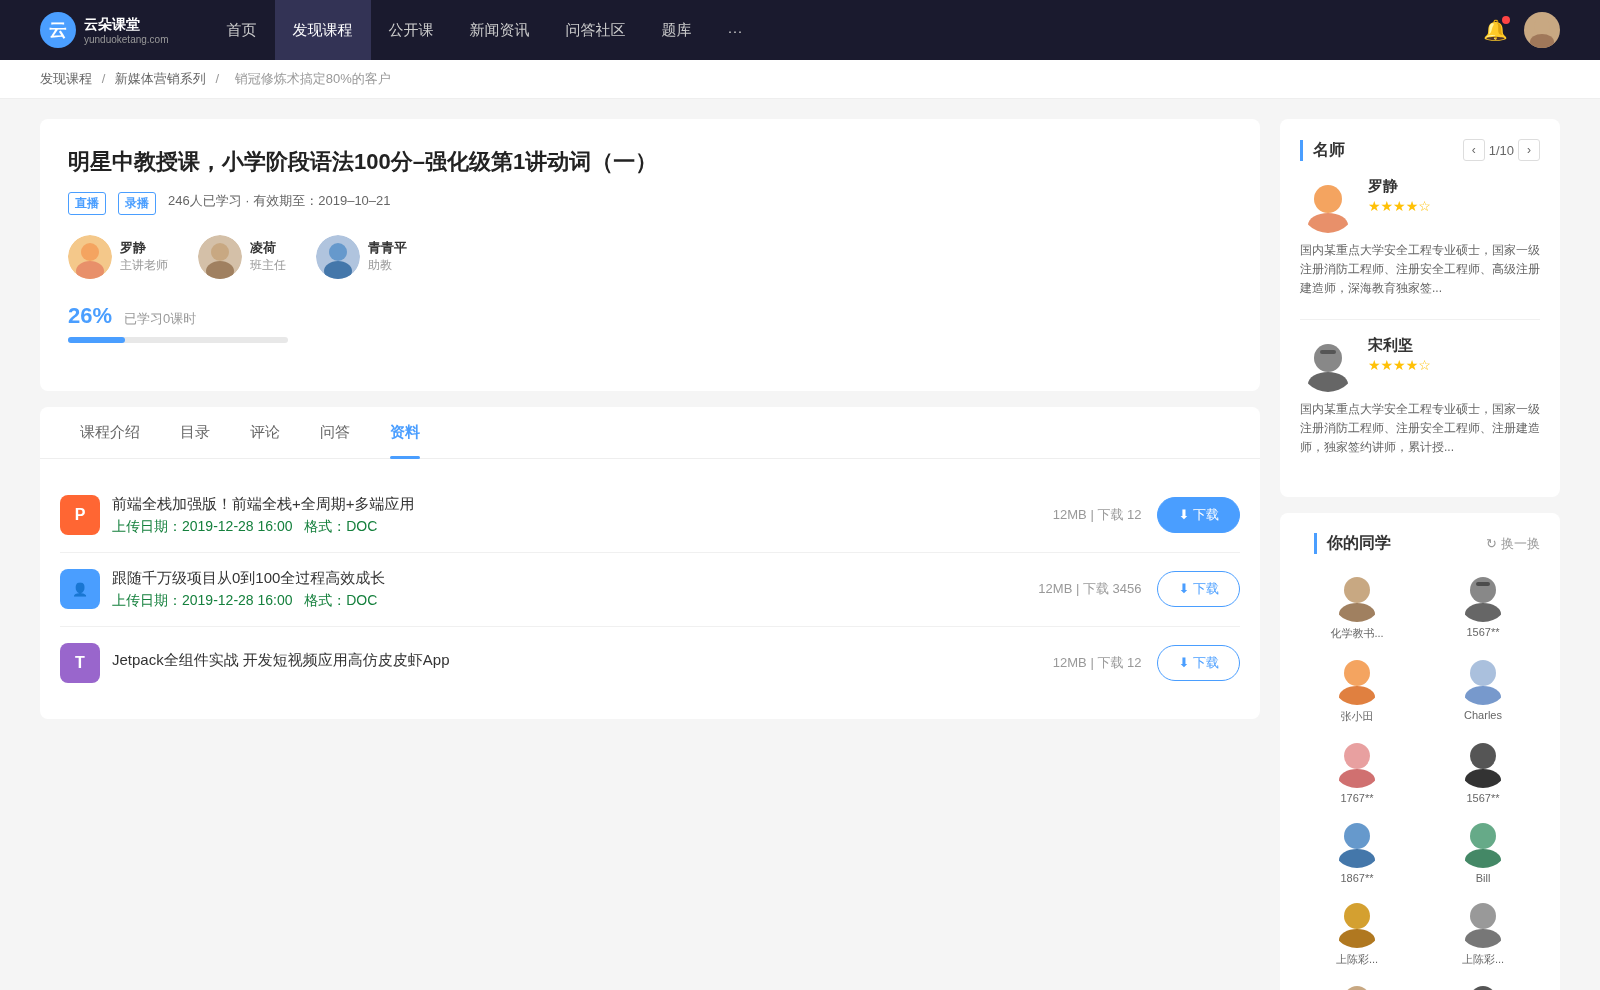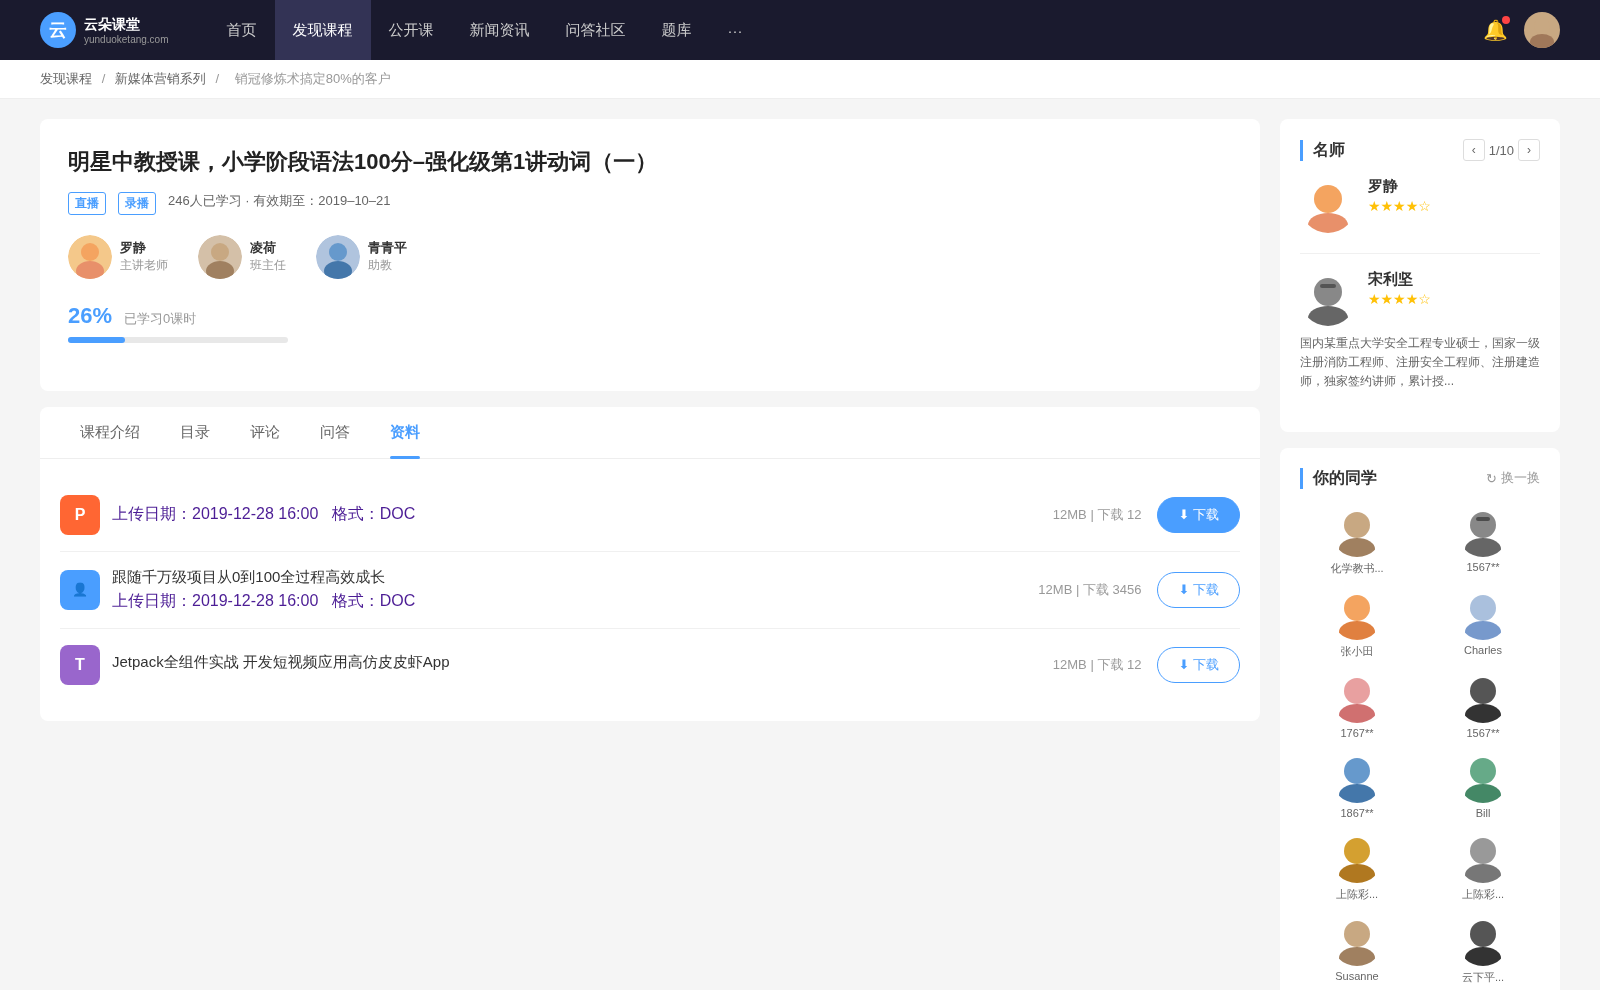--- a/index.html
+++ b/index.html
@@ -61,21 +61,21 @@
 
     
     .file-item { display: flex; align-items: center; padding: 16px 0; border-bottom: 1px solid #f0f0f0; }
     .file-item:last-child { border-bottom: none; }
     .file-icon { width: 40px; height: 40px; border-radius: 8px; display: flex; align-items: center; justify-content: center; color: white; font-weight: bold; font-size: 16px; margin-right: 12px; flex-shrink: 0; }
     .file-icon-p { background: #ff6633; }
     .file-icon-u { background: #4a9eff; }
     .file-icon-t { background: #9966cc; }
     .file-info { flex: 1; }
     .file-name { font-size: 15px; color: #333; margin-bottom: 4px; font-weight: 500; }
-    .file-meta { font-size: 16px; color: #4c1d95; }
+    .file-meta { font-size: 14px; color: #15803d; }
     .file-stats { color: #999; font-size: 13px; margin-right: 16px; white-space: nowrap; }
     .btn-download { background: white; border: 1px solid #4a9eff; color: #4a9eff; border-radius: 20px; padding: 8px 20px; font-size: 13px; cursor: pointer; white-space: nowrap; }
     .btn-download-filled { background: #4a9eff; border: 1px solid #4a9eff; color: white; border-radius: 20px; padding: 8px 20px; font-size: 13px; cursor: pointer; white-space: nowrap; }
 
     
     .sidebar-card { background: white; border-radius: 8px; padding: 20px; margin-bottom: 16px; }
     .teacher-card { margin-bottom: 20px; }
     .teacher-card-header { display: flex; align-items: flex-start; gap: 12px; margin-bottom: 8px; }
     .teacher-card-avatar { width: 56px; height: 56px; border-radius: 50%; flex-shrink: 0; overflow: hidden; }
     .teacher-card-info { flex: 1; }
@@ -85,21 +85,21 @@
     .teacher-divider { border: none; border-top: 1px solid #f0f0f0; margin: 16px 0; }
 
     
     .sidebar-pagination { display: flex; align-items: center; gap: 4px; margin-left: auto; font-size: 13px; color: #666; }
     .sidebar-card-header-row { display: flex; align-items: center; justify-content: space-between; margin-bottom: 16px; }
     .sidebar-card-title-inline { font-size: 16px; font-weight: bold; color: #333; display: flex; align-items: center; gap: 6px; border-left: 3px solid #4a9eff; padding-left: 10px; }
     .pagination-btn { background: white; border: 1px solid #ddd; border-radius: 3px; width: 22px; height: 22px; display: flex; align-items: center; justify-content: center; cursor: pointer; font-size: 12px; color: #666; }
 
     
     .classmates-header { display: flex; align-items: center; justify-content: space-between; margin-bottom: 16px; }
-    .classmates-title { font-size: 16px; font-weight: bold; color: #333; display: flex; align-items: center; gap: 6px; border-left: 3px solid #4a9eff; padding-left: 10px; }
+    .classmates-title { font-size: 16px; font-weight: bold; color: #333; display: flex; align-items: center; gap: 6px; border-left: 3px solid #4a9eff; padding-left: 10px; margin-left: 14px; }
     .classmates-refresh { font-size: 13px; color: #999; cursor: pointer; display: flex; align-items: center; gap: 4px; }
     .classmates-grid { display: grid; grid-template-columns: repeat(2, 1fr); gap: 12px; }
     .classmate-item { display: flex; flex-direction: column; align-items: center; gap: 4px; }
     .classmate-avatar { width: 52px; height: 52px; border-radius: 50%; overflow: hidden; }
     .classmate-name { font-size: 11px; color: #666; text-align: center; max-width: 56px; overflow: hidden; text-overflow: ellipsis; white-space: nowrap; }
 
     
     .av-brown { background: #c8a882; }
   </style>
 </head>
@@ -214,20 +214,21 @@
         <div class="tab">目录</div>
         <div class="tab">评论</div>
         <div class="tab">问答</div>
         <div class="tab active">资料</div>
       </div>
       <div class="tabs-content">
 
         <div class="file-item">
           <div class="file-icon file-icon-p">P</div>
           <div class="file-info">
+            <div class="file-name">前端全栈加强版！前端全栈+全周期+多端应用</div>
             <div class="file-meta">
               <span>上传日期：2019-12-28  16:00</span>&nbsp;&nbsp;
               <span>格式：DOC</span>
             </div>
           </div>
           <div class="file-stats">
             <span>12MB</span> | <span>下载 12</span>
           </div>
           <button class="btn-download-filled">⬇ 下载</button>
         </div>
@@ -280,20 +281,21 @@
             <svg width="56" height="56" viewBox="0 0 56 56">
                 <circle cx="28" cy="22" r="14" fill="#f4a460"></circle>
                 <ellipse cx="28" cy="48" rx="20" ry="12" fill="#e8906a"></ellipse>
               </svg>
           </div>
           <div class="teacher-card-info">
             <div class="teacher-card-name">罗静</div>
             <div class="stars">★★★★☆</div>
           </div>
         </div>
+        <div class="teacher-card-desc">国内某重点大学安全工程专业硕士，国家一级注册消防工程师、注册安全工程师、高级注册建造师，深海教育独家签...</div>
       </div>
       <hr class="teacher-divider">
 
       <div class="teacher-card">
         <div class="teacher-card-header">
           <div class="teacher-card-avatar">
             <svg width="56" height="56" viewBox="0 0 56 56">
                 <circle cx="28" cy="22" r="14" fill="#888"></circle>
                 <ellipse cx="28" cy="48" rx="20" ry="12" fill="#666"></ellipse>
                 <rect x="20" y="14" width="16" height="4" rx="2" fill="#333" opacity="0.6"></rect>

